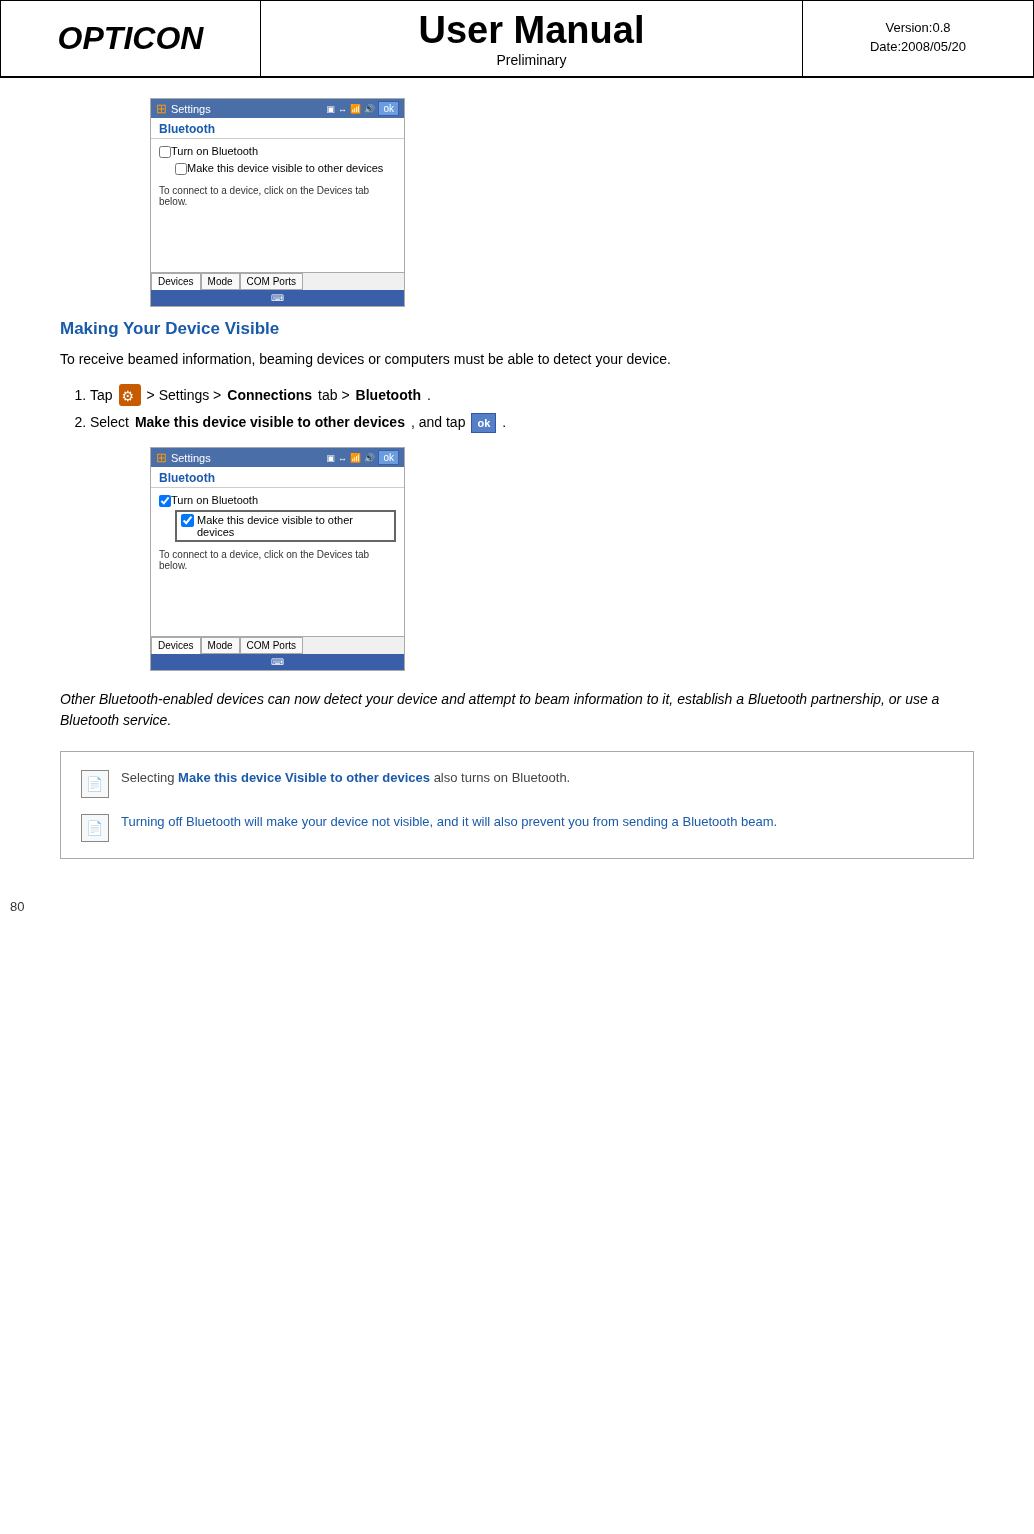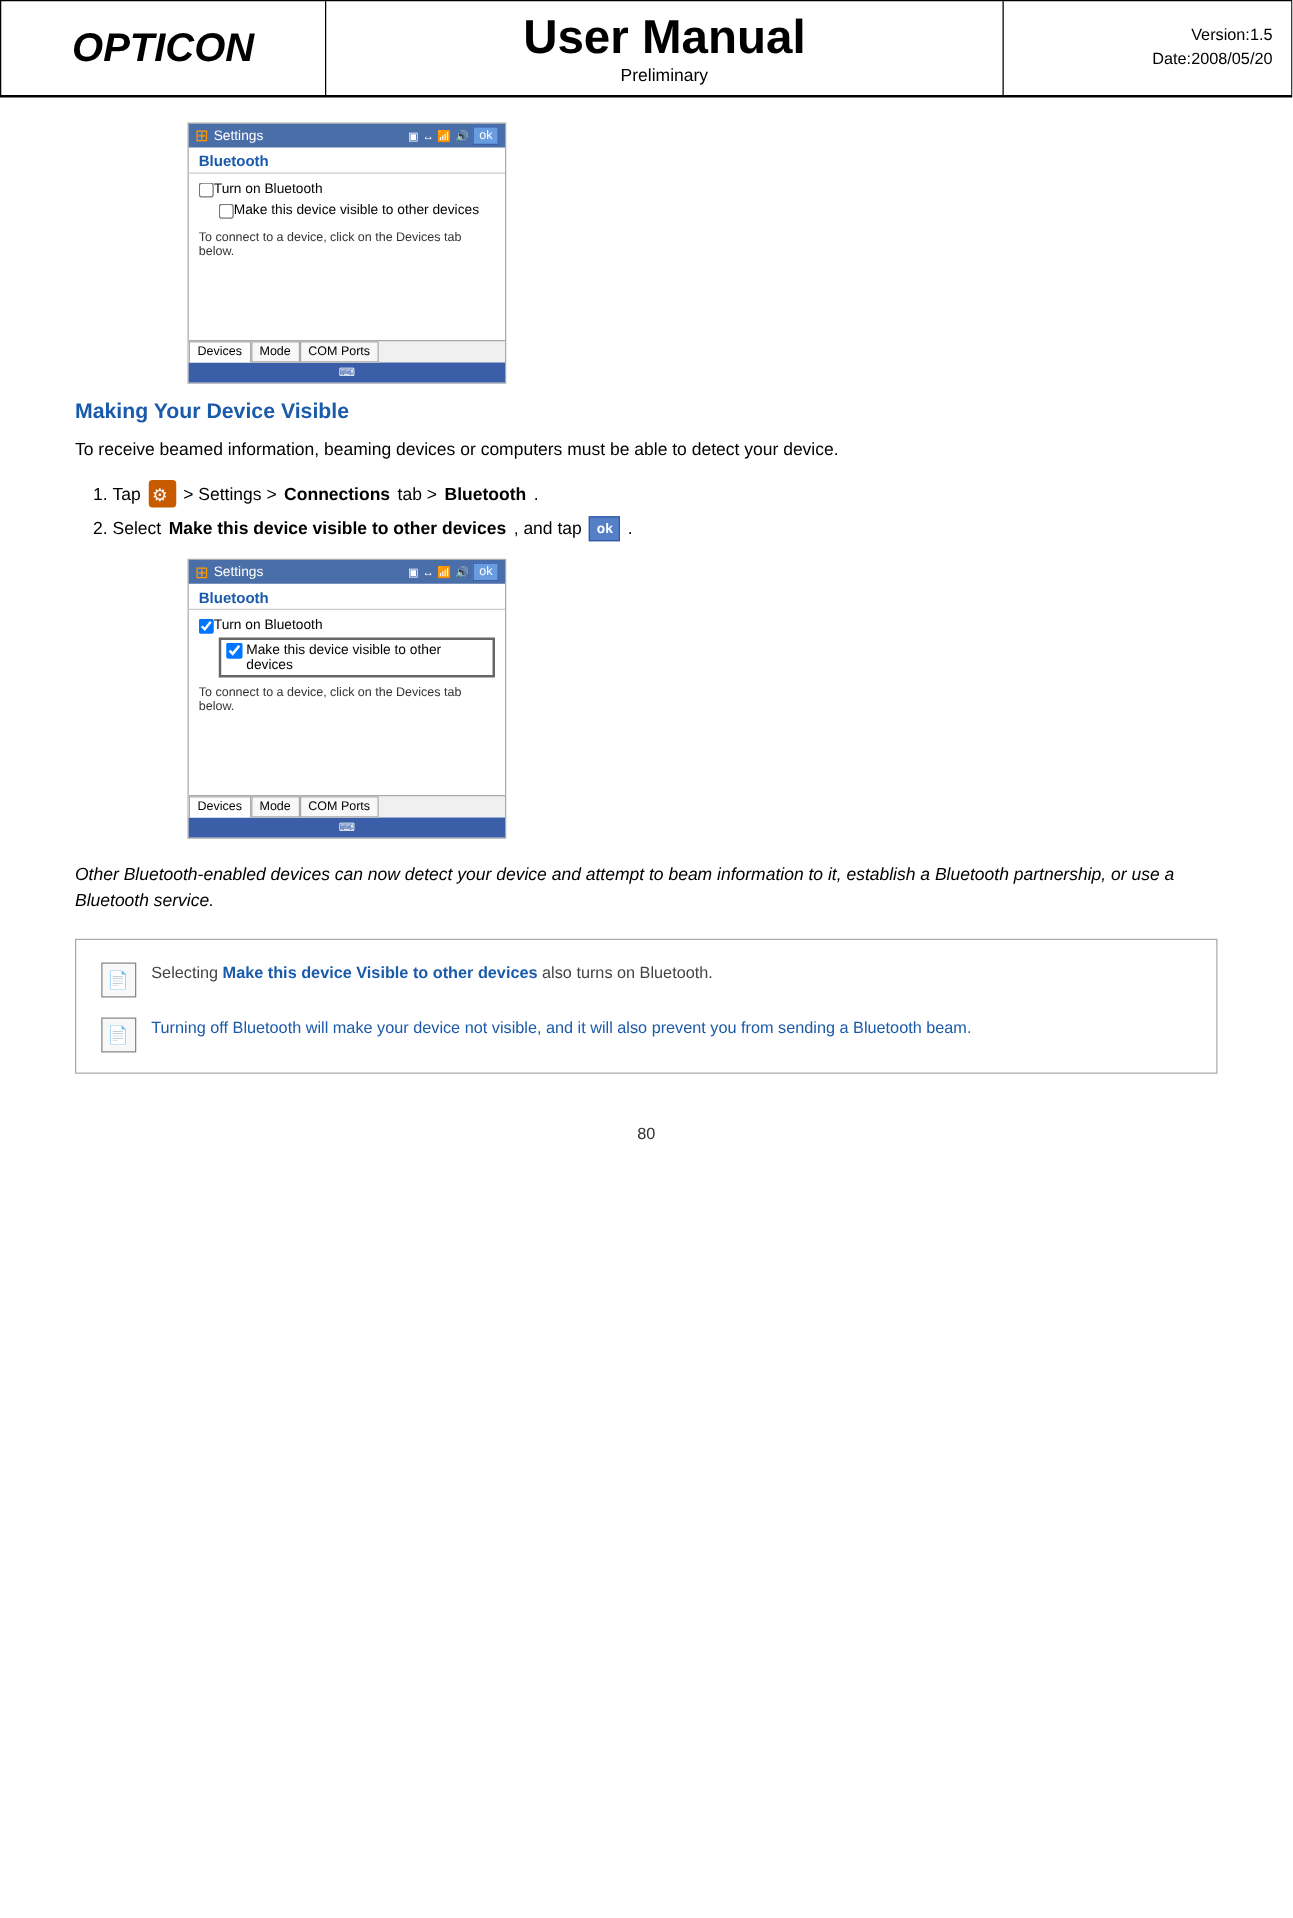--- a/index.html
+++ b/index.html
@@ -48,21 +48,21 @@
     .header-meta {
       width: 230px;
       display: flex;
       flex-direction: column;
       justify-content: center;
       padding: 8px 15px;
       font-size: 13px;
     }
     .header-meta .meta-row {
       display: flex;
-      justify-content: flex-end;
+      justify-content: center;
       margin-bottom: 4px;
     }
 
     
     .page-content {
       padding: 20px 60px 30px 60px;
     }
 
     
     .device-screenshot {
@@ -262,21 +262,20 @@
       line-height: 1.5;
       color: #444;
     }
     .note-text .highlight {
       color: #1a5aaa;
       font-weight: bold;
     }
 
     
     .page-number {
-      text-align: center;
       padding: 10px;
       font-size: 13px;
       color: #333;
     }
 
     
     .status-icons {
       font-size: 9px;
       display: flex;
       gap: 2px;
@@ -291,21 +290,21 @@
     <span>OPTICON</span>
   </div>
   <div class="header-title">
     <div class="main-title">User Manual</div>
     <div class="sub-title">Preliminary</div>
   </div>
   <div class="header-meta">
     <div class="meta-row">
       <span>Version</span>
       <span>:</span>
-      <span>1.5</span>
+      <span>0.8</span>
     </div>
     <div class="meta-row">
       <span>Date</span>
       <span>:</span>
       <span>2008/05/20</span>
     </div>
   </div>
 </div>
 
 <div class="page-content">

